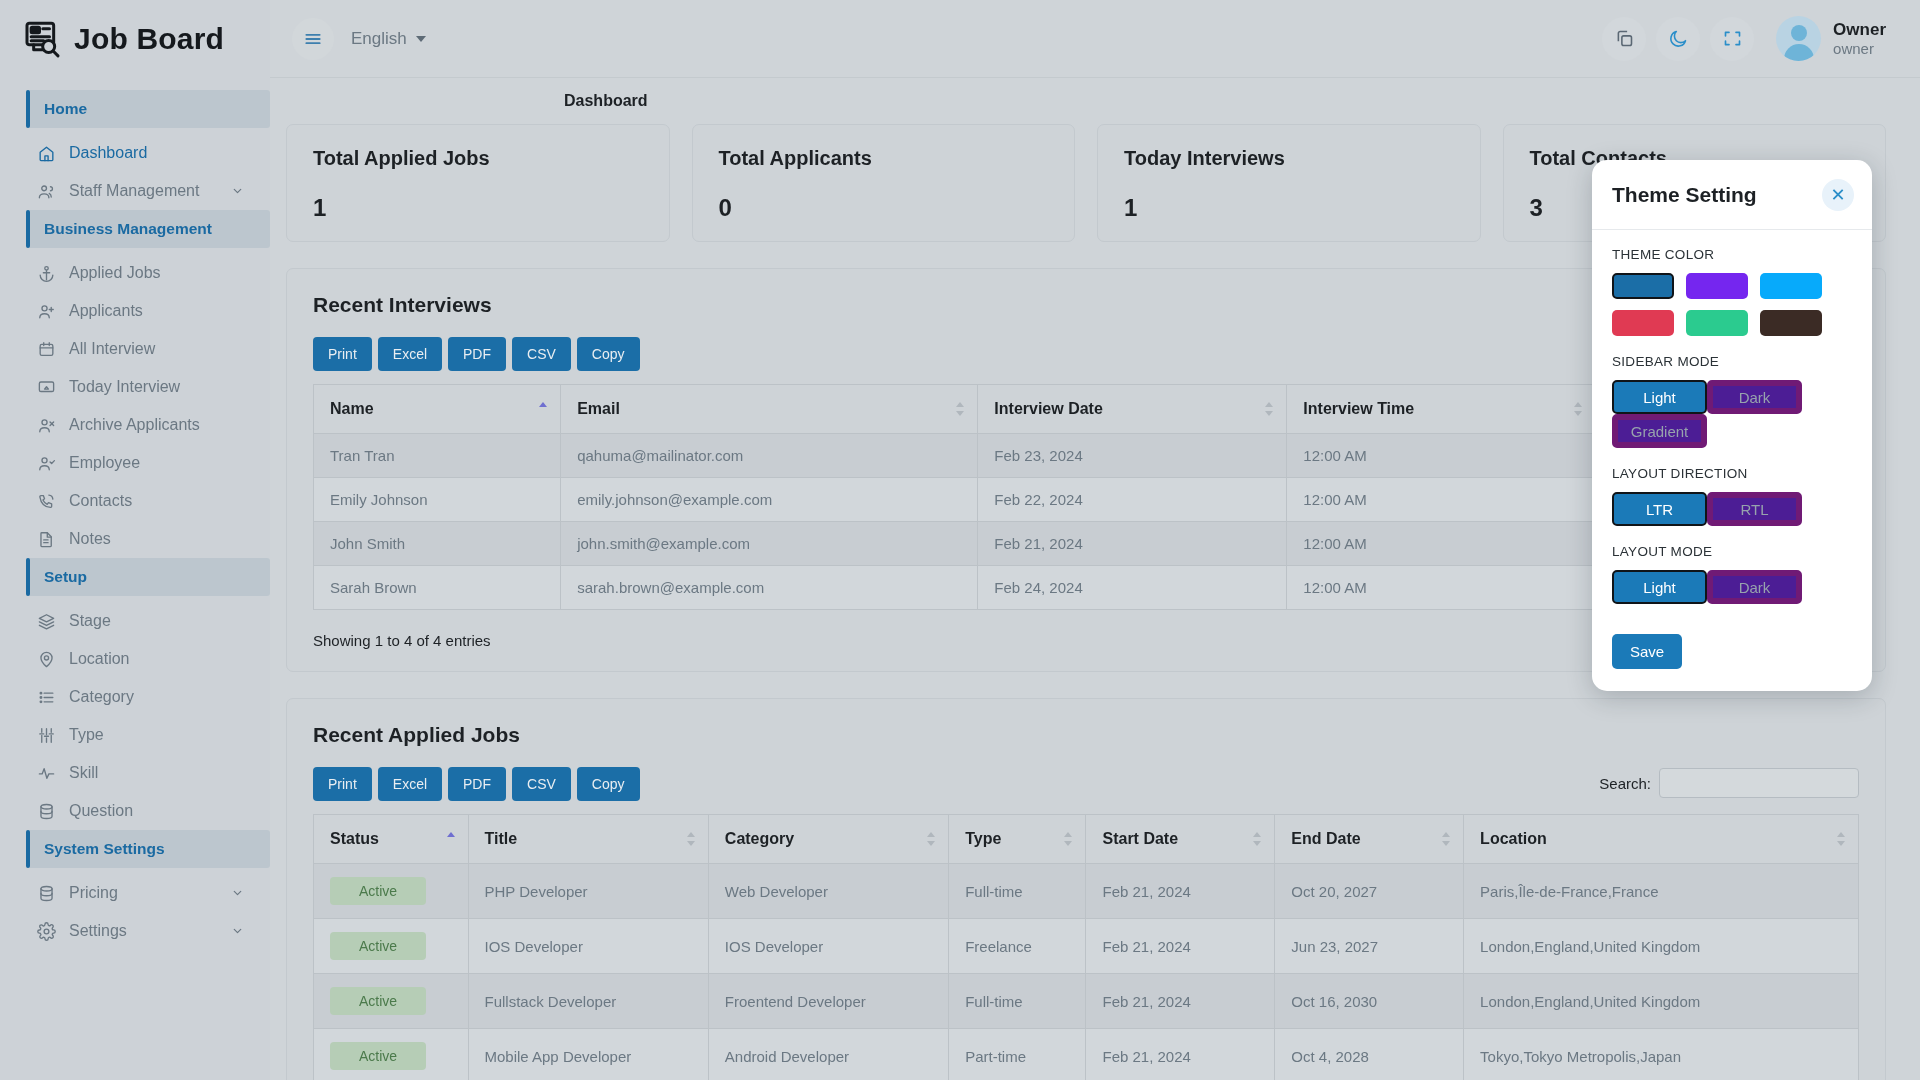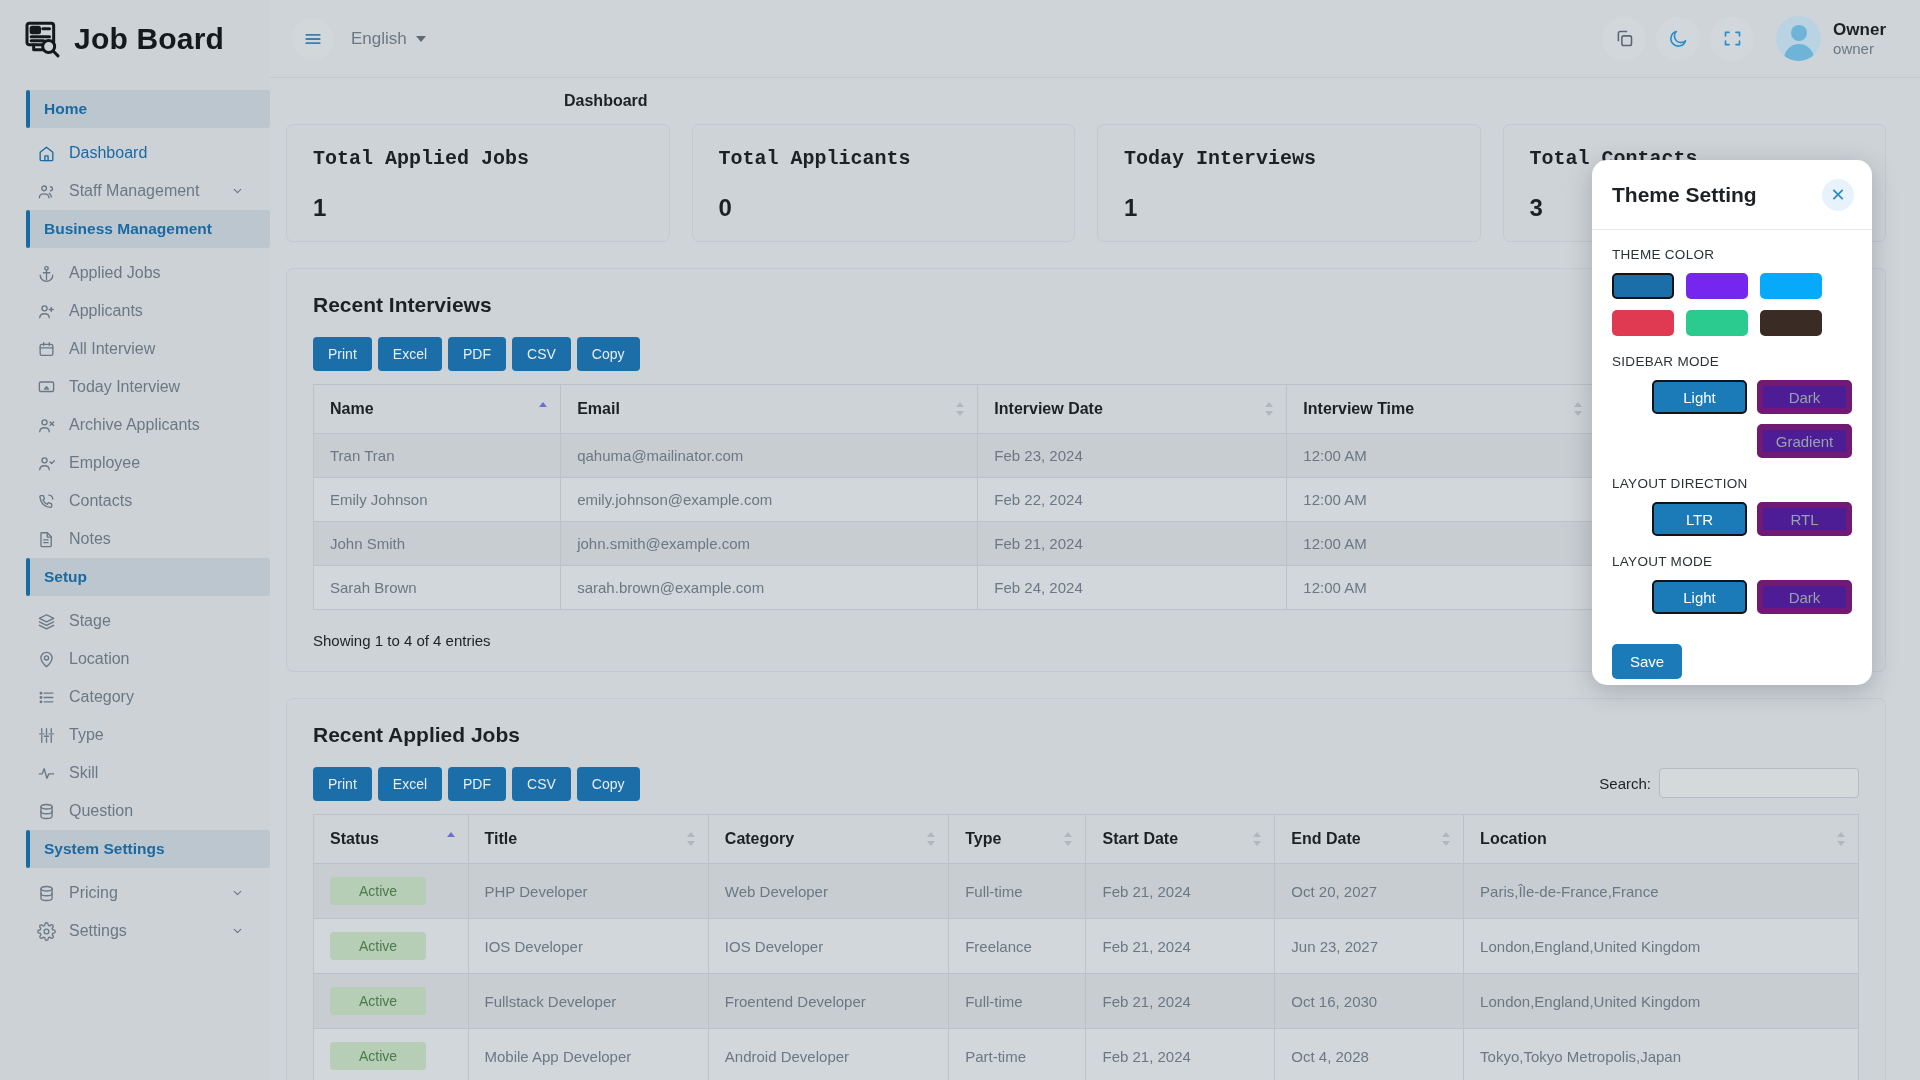--- a/index.html
+++ b/index.html
@@ -138,21 +138,21 @@
   
   .stats { display: flex; gap: 22px; }
   .stat-card {
     flex: 1 1 0;
     background: #ced3d7;
     border: 1px solid #c3c9ce;
     border-radius: 7px;
     height: 118px;
     padding: 22px 26px;
   }
-  .stat-title { font-size: 20px; font-weight: 700; color: #1d2125; font-family: Liberation Mono, monospace; }
+  .stat-title { font-size: 20px; font-weight: 700; color: #1d2125; }
   .stat-value { font-size: 24px; font-weight: 700; color: #1d2125; margin-top: 24px; }
 
   
   .panel {
     margin-top: 26px;
     background: #ced3d7;
     border: 1px solid #c3c9ce;
     border-radius: 7px;
     padding: 24px 26px 22px 26px;
   }
@@ -231,33 +231,33 @@
     padding: 0 18px 0 20px;
     border-bottom: 1px solid #e6e9ec;
   }
   .tp-title { font-size: 21px; font-weight: 700; color: #1d2125; flex: 1 1 auto; }
   .tp-close {
     width: 32px; height: 32px; border-radius: 50%;
     background: #e8f2fa; color: #2a8ec9;
     display: flex; align-items: center; justify-content: center;
     font-size: 18px; cursor: pointer; flex: 0 0 32px;
   }
-  .tp-body { padding: 17px 20px 6px 20px; }
+  .tp-body { padding: 17px 20px 22px 20px; }
   .tp-label {
     font-size: 13.5px; color: #2b3237;
     letter-spacing: .3px;
     margin-bottom: 11px;
   }
   .swatches { display: flex; flex-wrap: wrap; gap: 11px 12px; margin-bottom: 18px; }
   .swatch {
     width: 62px; height: 26px; border-radius: 5px; cursor: pointer;
     border: 2px solid transparent;
   }
   .swatch.sel { border: 2px solid #101418; }
-  .btn-row { display: flex; flex-wrap: wrap; gap: 10px; margin-bottom: 18px; justify-content: flex-end; }
+  .btn-row { display: flex; flex-wrap: wrap; margin-bottom: 18px; }
   .opt {
     width: 95px; height: 34px;
     border-radius: 5px;
     display: flex; align-items: center; justify-content: center;
     font-size: 15px; cursor: pointer;
     background: #4c1d95; color: #97a3ad;
     border: 6px solid #701a75;
   }
   .opt.sel { background: #1b7ab8; color: #ffffff; border: 2px solid #101418; }
   .save-btn {

